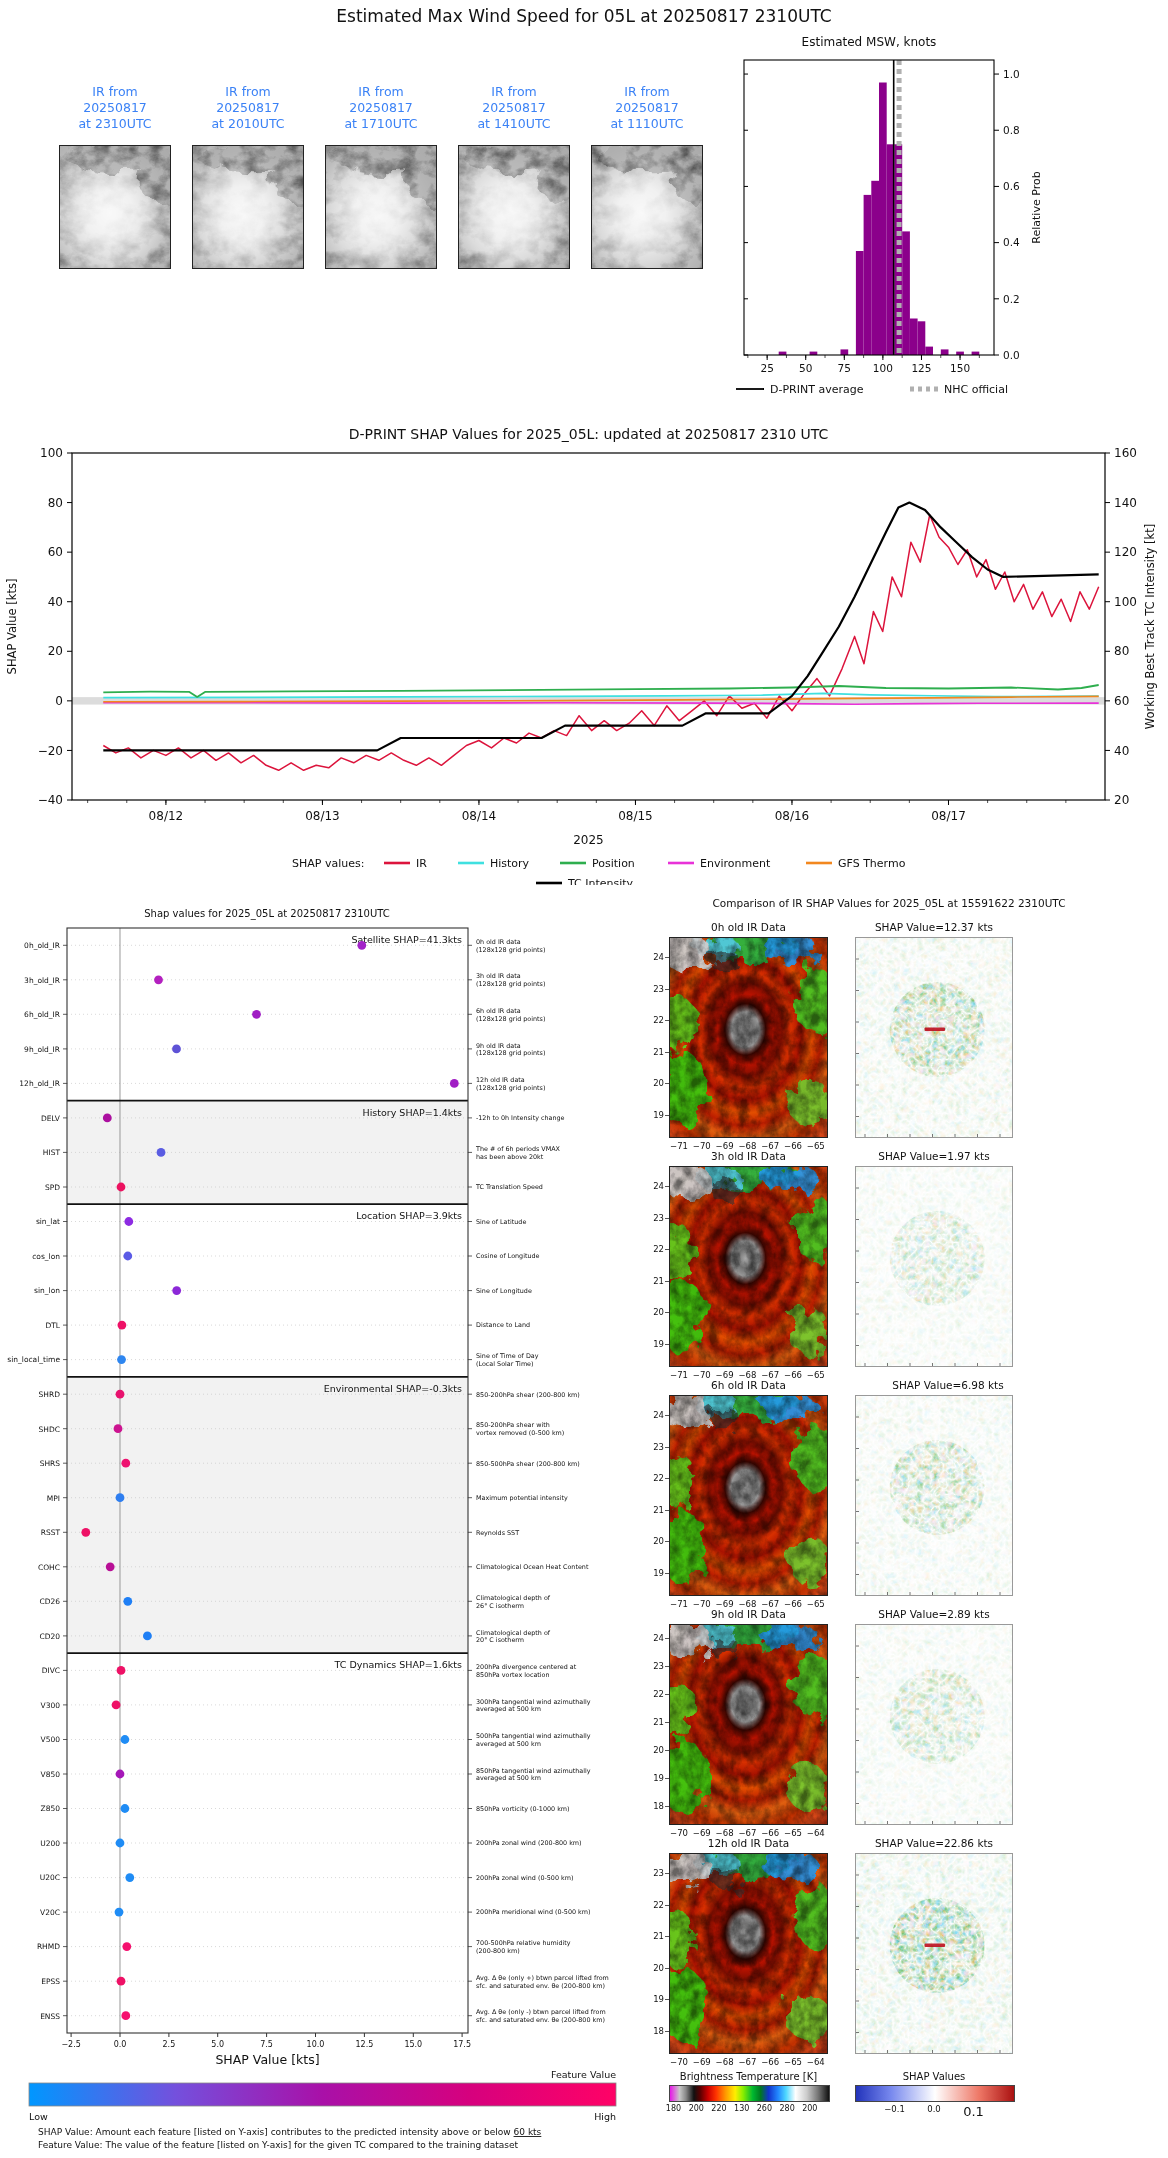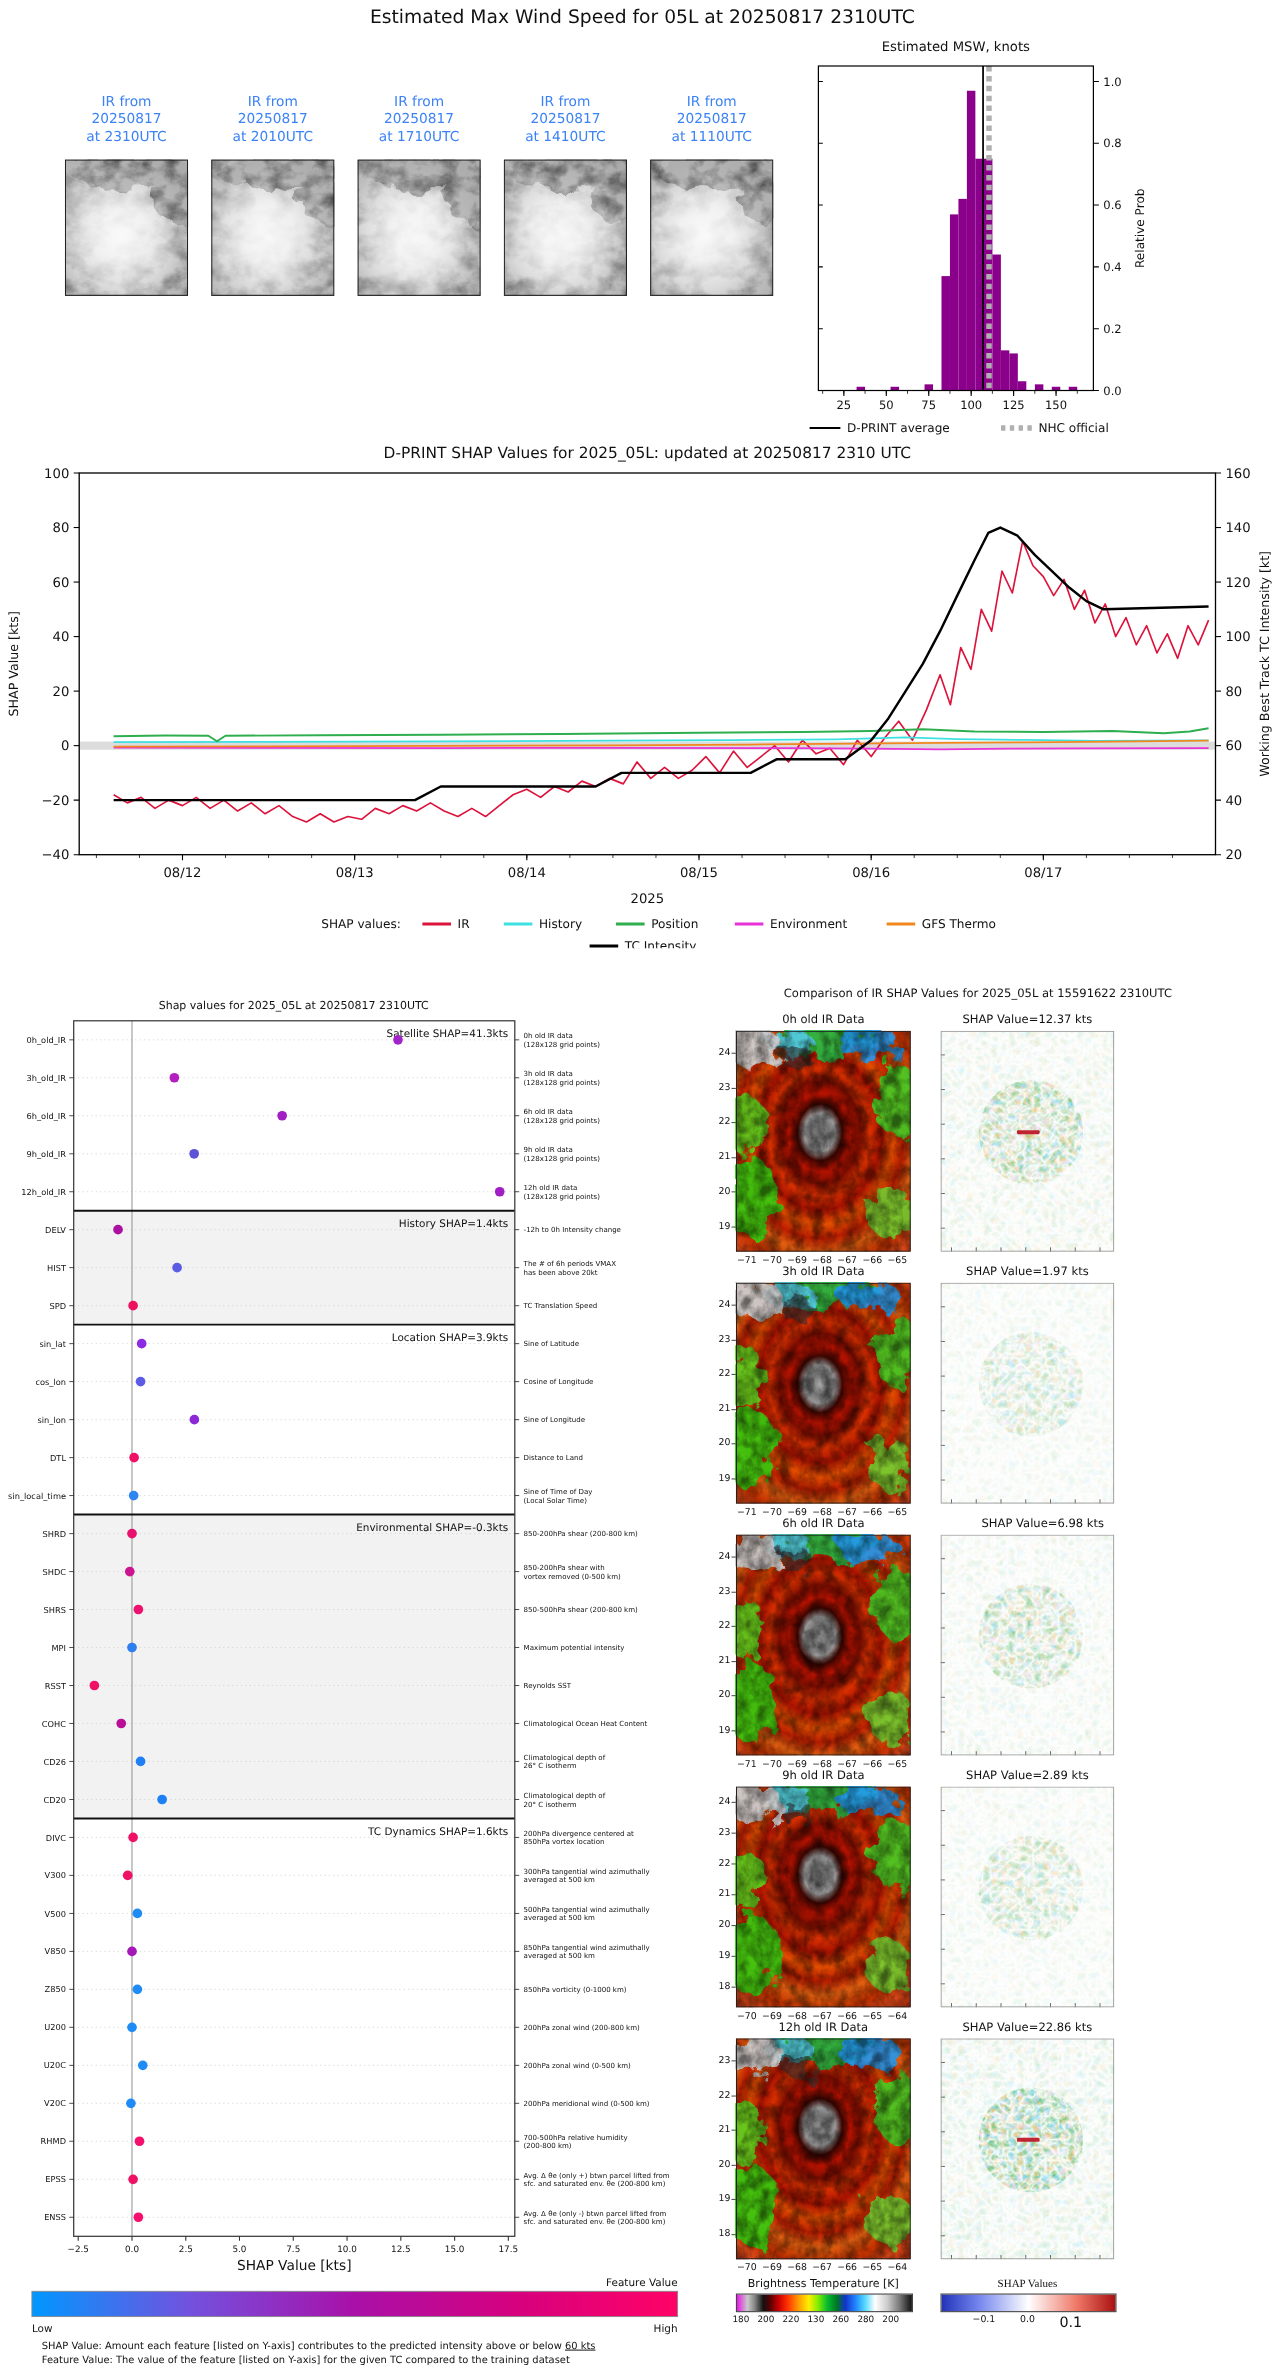--- a/index.html
+++ b/index.html
@@ -239,21 +239,21 @@
       <line x1="311.46913580246917" y1="327" x2="311.46913580246917" y2="330" stroke="#000" stroke-width="0.7"></line>
       <line x1="330.75925925925924" y1="327" x2="330.75925925925924" y2="330" stroke="#000" stroke-width="0.7"></line>
       <line x1="350.04938271604937" y1="327" x2="350.04938271604937" y2="330" stroke="#000" stroke-width="0.7"></line>
       <line x1="369.3395061728395" y1="327" x2="369.3395061728395" y2="330" stroke="#000" stroke-width="0.7"></line>
       <text transform="rotate(-90 430 179.5)" x="430" y="179.5" text-anchor="middle" font-size="11">Relative Prob</text>
       <line x1="126" y1="361" x2="154" y2="361" stroke="#000" stroke-width="1.8"></line>
       <text x="160" y="365" font-size="11">D-PRINT average</text>
       <line x1="300" y1="361" x2="328" y2="361" stroke="#b0b0b0" stroke-width="5" stroke-dasharray="4 4"></line>
       <text x="334" y="365" font-size="11">NHC official</text>
     </svg></div>
-<div id="ts-mount" class="abs" style="left:0;top:392px;width:1068px;height:470px;"><svg width="1168" height="470">
+<div id="ts-mount" class="abs" style="left:0;top:415px;width:1068px;height:470px;"><svg width="1168" height="470">
       <text x="588.5" y="24" text-anchor="middle" font-size="14">D-PRINT SHAP Values for 2025_05L: updated at 20250817 2310 UTC</text>
       <rect x="72" y="282.13928571428573" width="1033" height="7.435714285714255" fill="#dcdcdc"></rect>
       <polyline points="103.3,330.5 115.8,337.9 128.3,332.9 140.9,342.9 153.4,335.4 165.9,340.4 178.4,332.9 191.0,342.9 203.5,335.4 216.0,345.3 228.5,337.9 241.0,347.8 253.6,340.4 266.1,350.3 278.6,355.3 291.1,347.8 303.6,355.3 316.2,350.3 328.7,352.8 341.2,342.9 353.7,347.8 366.2,340.4 378.8,345.3 391.3,337.9 403.8,345.3 416.3,350.3 428.9,342.9 441.4,350.3 453.9,340.4 466.4,330.5 478.9,325.5 491.5,332.9 504.0,323.0 516.5,328.0 529.0,318.1 541.5,323.0 554.1,315.6 566.6,320.6 579.1,300.7 591.6,315.6 604.2,305.7 616.7,315.6 629.2,308.2 641.7,295.8 654.2,310.6 666.8,290.8 679.3,305.7 691.8,295.8 704.3,285.9 716.8,300.7 729.4,280.9 741.9,293.3 754.4,288.3 766.9,303.2 779.4,280.9 792.0,295.8 804.5,278.4 817.0,263.6 829.5,280.9 842.1,253.6 854.6,221.4 864.0,248.7 873.4,196.6 882.7,216.5 892.1,161.9 901.5,181.8 910.9,127.2 920.3,147.1 929.7,100.0 939.1,122.3 948.5,132.2 957.9,149.5 967.3,134.7 976.7,161.9 986.0,144.6 995.4,174.3 1004.8,157.0 1014.2,186.7 1023.6,169.4 1033.0,194.2 1042.4,176.8 1051.8,201.6 1061.2,184.2 1070.6,206.5 1080.0,176.8 1089.3,194.2 1098.7,171.8" fill="none" stroke="#dc143c" stroke-width="1.5" stroke-linejoin="round"></polyline>
       <polyline points="103.3,282.6 244.2,282.4 400.7,281.9 557.2,281.4 666.8,280.9 760.7,280.2 823.3,278.4 870.2,279.9 932.8,280.7 995.4,281.6 1098.7,281.1" fill="none" stroke="#3fe0e0" stroke-width="1.6" stroke-linejoin="round"></polyline>
       <polyline points="103.3,277.4 150.3,276.7 189.4,276.9 197.2,281.9 205.0,276.9 291.1,276.4 400.7,275.9 510.2,275.2 635.5,274.2 729.4,273.5 792.0,272.5 838.9,271.0 885.9,273.0 948.5,273.5 1011.1,272.5 1058.0,274.5 1081.5,273.0 1098.7,270.0" fill="none" stroke="#2eae4e" stroke-width="1.8" stroke-linejoin="round"></polyline>
       <polyline points="103.3,287.6 244.2,287.8 400.7,288.1 557.2,287.8 713.7,288.1 792.0,288.6 854.6,289.3 917.2,288.6 979.8,288.3 1098.7,288.1" fill="none" stroke="#e832d8" stroke-width="1.6" stroke-linejoin="round"></polyline>
       <polyline points="103.3,286.8 244.2,286.6 400.7,286.1 557.2,285.6 682.4,284.9 776.3,284.1 854.6,283.4 932.8,282.9 1011.1,282.1 1098.7,281.4" fill="none" stroke="#f2871e" stroke-width="1.6" stroke-linejoin="round"></polyline>
       <polyline points="103.3,335.4 377.2,335.4 400.7,323.0 541.5,323.0 565.0,310.6 682.4,310.6 705.9,298.3 768.5,298.3 792.0,280.9 807.6,261.1 823.3,236.3 838.9,211.5 854.6,181.8 870.2,149.5 885.9,117.3 898.4,92.5 909.4,87.6 925.0,95.0 940.7,112.4 956.3,127.2 972.0,142.1 987.6,154.5 1003.3,161.9 1098.7,159.4" fill="none" stroke="#000000" stroke-width="2.2" stroke-linejoin="round"></polyline>
       <rect x="72" y="38" width="1033" height="347" fill="none" stroke="#000" stroke-width="1.2"></rect>
       <line x1="67" y1="385" x2="72" y2="385" stroke="#000"></line>
@@ -1075,18 +1075,18 @@
     <div class="abs tick-lab" style="left:192.8px;top:1162px;width:26px;text-align:center;">−64</div>
     <div class="abs cbar-title" style="left:45px;top:1176px;width:187px;">Brightness Temperature [K]</div>
     <div class="abs cbar" style="left:59px;top:1190px;width:159px;height:15px;background:linear-gradient(to right,#e817e8 0%,#c8c8c8 6%,#888888 10%,#111111 15%,#5a0000 19%,#cc0000 24%,#ff3300 29%,#ff9900 35%,#ffee00 41%,#88ee00 46%,#00b830 52%,#007820 57%,#1133cc 62%,#2288ff 68%,#4fd8ff 73%,#ffffff 79%,#cccccc 86%,#777777 93%,#111111 100%);"></div>
     <div class="abs" style="left:52.5px;top:1209px;width:22px;text-align:center;font-size:8px;">180</div>
     <div class="abs" style="left:75.3px;top:1209px;width:22px;text-align:center;font-size:8px;">200</div>
     <div class="abs" style="left:98.0px;top:1209px;width:22px;text-align:center;font-size:8px;">220</div>
     <div class="abs" style="left:120.7px;top:1209px;width:22px;text-align:center;font-size:8px;">130</div>
     <div class="abs" style="left:143.4px;top:1209px;width:22px;text-align:center;font-size:8px;">260</div>
     <div class="abs" style="left:166.1px;top:1209px;width:22px;text-align:center;font-size:8px;">280</div>
     <div class="abs" style="left:188.8px;top:1209px;width:22px;text-align:center;font-size:8px;">200</div>
-    <div class="abs cbar-title" style="left:245px;top:1176px;width:158px;font-family:Liberation Serif, serif;">SHAP Values</div>
+    <div class="abs cbar-title" style="left:245px;top:1176px;width:158px;">SHAP Values</div>
     <div class="abs cbar" style="left:245px;top:1190px;width:158px;height:15px;background:linear-gradient(to right,#2233bb 0%,#7788ee 22%,#ffffff 50%,#ee7766 78%,#aa1111 100%);"></div>
     <div class="abs" style="left:270.5px;top:1209px;width:28px;text-align:center;font-size:8.5px;">−0.1</div>
     <div class="abs" style="left:310.0px;top:1209px;width:28px;text-align:center;font-size:8.5px;">0.0</div>
     <div class="abs" style="left:349.5px;top:1209px;width:28px;text-align:center;font-size:13px;">0.1</div>
   </div>
 
 </body></html>

